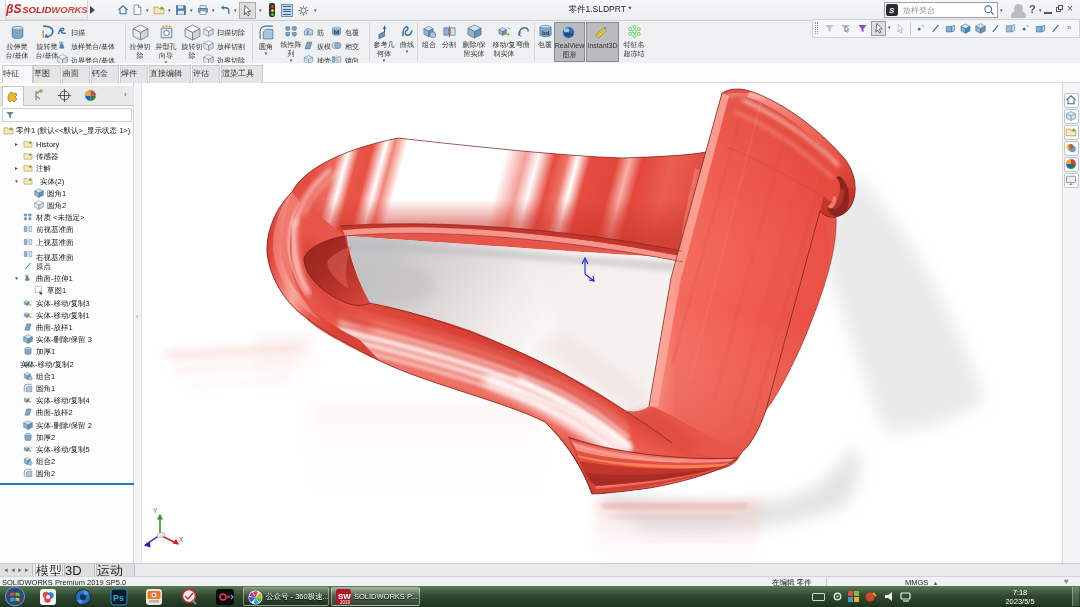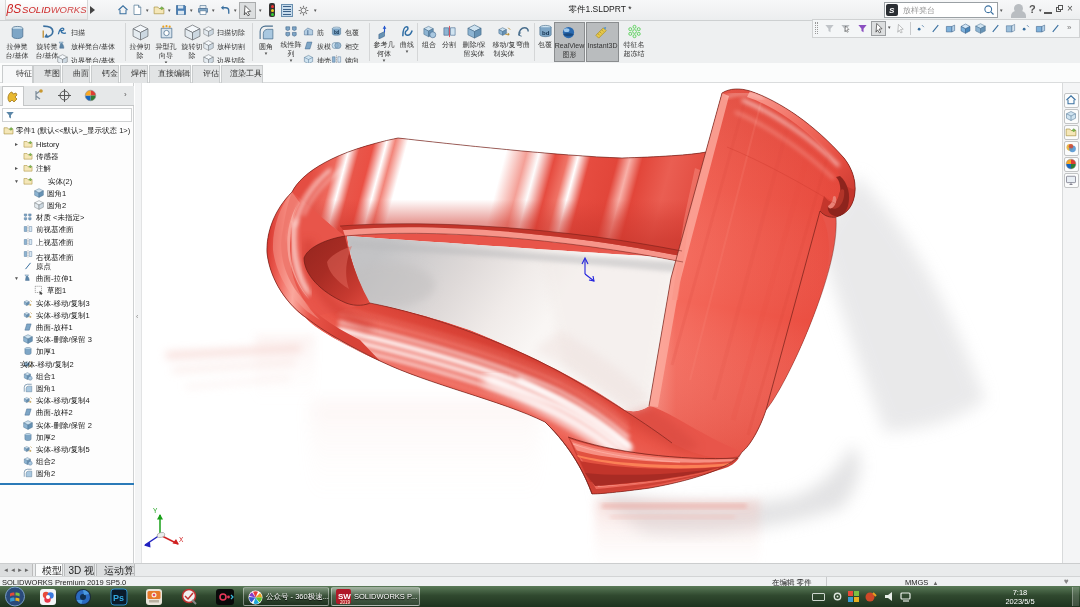--- a/index.html
+++ b/index.html
@@ -1,35 +1,35 @@
 <!DOCTYPE html>
 <html><head><meta charset="utf-8">
 <style>
 *{margin:0;padding:0;box-sizing:border-box}
 html,body{width:1080px;height:607px;overflow:hidden;font-family:"Liberation Sans",sans-serif;position:relative;background:#fff}
 .abs{position:absolute}
 #titlebar{position:absolute;left:0;top:0;width:1080px;height:21px;background:linear-gradient(#f7f8f9,#eceeef);border-bottom:1px solid #cdd0d1}
-#swlogo{position:absolute;left:5px;top:0px;width:83px;height:20px;background:linear-gradient(#ffffff,#f4f4f4 60%,#e9e9e9);border:1px solid #d8d8d8;border-top:none;font-style:italic;font-weight:normal;color:#cc2222;font-size:9.5px;line-height:19px;text-align:center;white-space:nowrap}
+#swlogo{position:absolute;left:5px;top:0px;width:83px;height:20px;background:linear-gradient(#ffffff,#f4f4f4 60%,#e9e9e9);border:1px solid #d8d8d8;border-top:none;font-style:italic;font-weight:bold;color:#cc2222;font-size:9.5px;line-height:19px;text-align:center;white-space:nowrap}
 #ribbon{position:absolute;left:0;top:21px;width:1080px;height:42px;background:#eef0f1}
 .rsep{position:absolute;top:2px;width:1px;height:38px;background:#d4d6d7}
 .rbig{position:absolute;top:3px;text-align:center;font-size:7px;color:#333;line-height:1.3}
 .rsmall{position:absolute;font-size:7px;color:#333;white-space:nowrap;line-height:1}
 .dd{color:#555;font-size:4.5px}
 #tabrow{position:absolute;left:0;top:63px;width:1080px;height:20px;background:#fbfcfc;border-bottom:1px solid #dadcdd}
-.ctab{position:absolute;top:2px;height:18px;background:#e2e4e5;border:1px solid #c9cccd;border-bottom:none;font-size:8px;color:#333;text-align:right;line-height:16px}
+.ctab{position:absolute;top:2px;height:18px;background:#e2e4e5;border:1px solid #c9cccd;border-bottom:none;font-size:8px;color:#333;text-align:left;line-height:16px}
 .ctab.act{background:#f7f8f9}
 #viewport{position:absolute;left:0;top:83px;width:1080px;height:480px;background:#fff}
 #tree{position:absolute;left:0;top:83px;width:134px;height:480px;background:#fdfdfd;border-right:1px solid #cfd1d2}
 #treesplit{position:absolute;left:135px;top:83px;width:7px;height:480px;background:#f3f4f5;border-right:1px solid #e2e3e4}
 .titem{position:absolute;font-size:7.5px;color:#1a1a1a;white-space:nowrap}
 .tarr{position:absolute;font-size:5px;color:#555}
 #taskpane{position:absolute;left:1062px;top:83px;width:18px;height:480px;background:#f4f5f6;border-left:1px solid #d8dadb}
 .tpbtn{position:absolute;left:1px;width:15px;height:15px;border:1px solid #c2c4c5;background:#fbfcfc;border-radius:2px}
 #modeltabs{position:absolute;left:0;top:563px;width:1080px;height:13px;background:#e9ebec;border-top:1px solid #cbcdce}
-.mtab{position:absolute;top:0;height:13px;font-size:10px;color:#222;text-align:right;line-height:13px;background:#dcdedf;border:1px solid #bbbdbe;border-top:none}
+.mtab{position:absolute;top:0;height:13px;font-size:13px;color:#222;text-align:left;line-height:13px;background:#dcdedf;border:1px solid #bbbdbe;border-top:none}
 .mtab.act{background:#fafbfb}
 #statusbar{position:absolute;left:0;top:576px;width:1080px;height:10px;background:#eff1f2;border-top:1px solid #d2d4d5;font-size:7.5px;color:#222}
 #taskbar{position:absolute;left:0;top:586px;width:1080px;height:21px;background:linear-gradient(#5a7a58,#30492f 45%,#1e331f)}
 .tbwin{position:absolute;top:1px;height:19px;border:1px solid rgba(255,255,255,.4);border-radius:2px;color:#fff;font-size:8px;overflow:hidden}
 </style></head><body>
 <svg width="0" height="0" style="position:absolute">
     <defs>
 <symbol id="cube" viewBox="0 0 16 16">
         <path d="M8 1 15 4.5 8 8 1 4.5Z" fill="#cfe3f0" stroke="#4a6f8e" stroke-width=".7"></path>
         <path d="M1 4.5 8 8v7L1 11.5Z" fill="#8db4d2" stroke="#4a6f8e" stroke-width=".7"></path>
@@ -857,21 +857,21 @@
 <div class="titem" style="left:36px;top:69.2px">传感器</div>
 <div class="tarr" style="left:14px;top:82.4px">►</div>
 <svg class="abs" style="left:23px;top:80.4px;" width="10" height="10">
       <use href="#folder"></use>
     </svg>
 <div class="titem" style="left:36px;top:81.4px">注解</div>
 <div class="tarr" style="left:14px;top:94.60000000000001px">▼</div>
 <svg class="abs" style="left:23px;top:92.60000000000001px;" width="10" height="10">
       <use href="#folder"></use>
     </svg>
-<div class="titem" style="left:48px;top:93.60000000000001px">实体(2)</div>
+<div class="titem" style="left:40px;top:93.60000000000001px">实体(2)</div>
 <svg class="abs" style="left:34px;top:104.80000000000001px;" width="10" height="10">
       <use href="#cube"></use>
     </svg>
 <div class="titem" style="left:47px;top:105.80000000000001px">圆角1</div>
 <svg class="abs" style="left:34px;top:117.00000000000001px;" width="10" height="10">
       <use href="#cubew"></use>
     </svg>
 <div class="titem" style="left:47px;top:118.00000000000001px">圆角2</div>
 <svg class="abs" style="left:23px;top:129.20000000000002px;" width="10" height="10">
       <use href="#pattern"></use>

